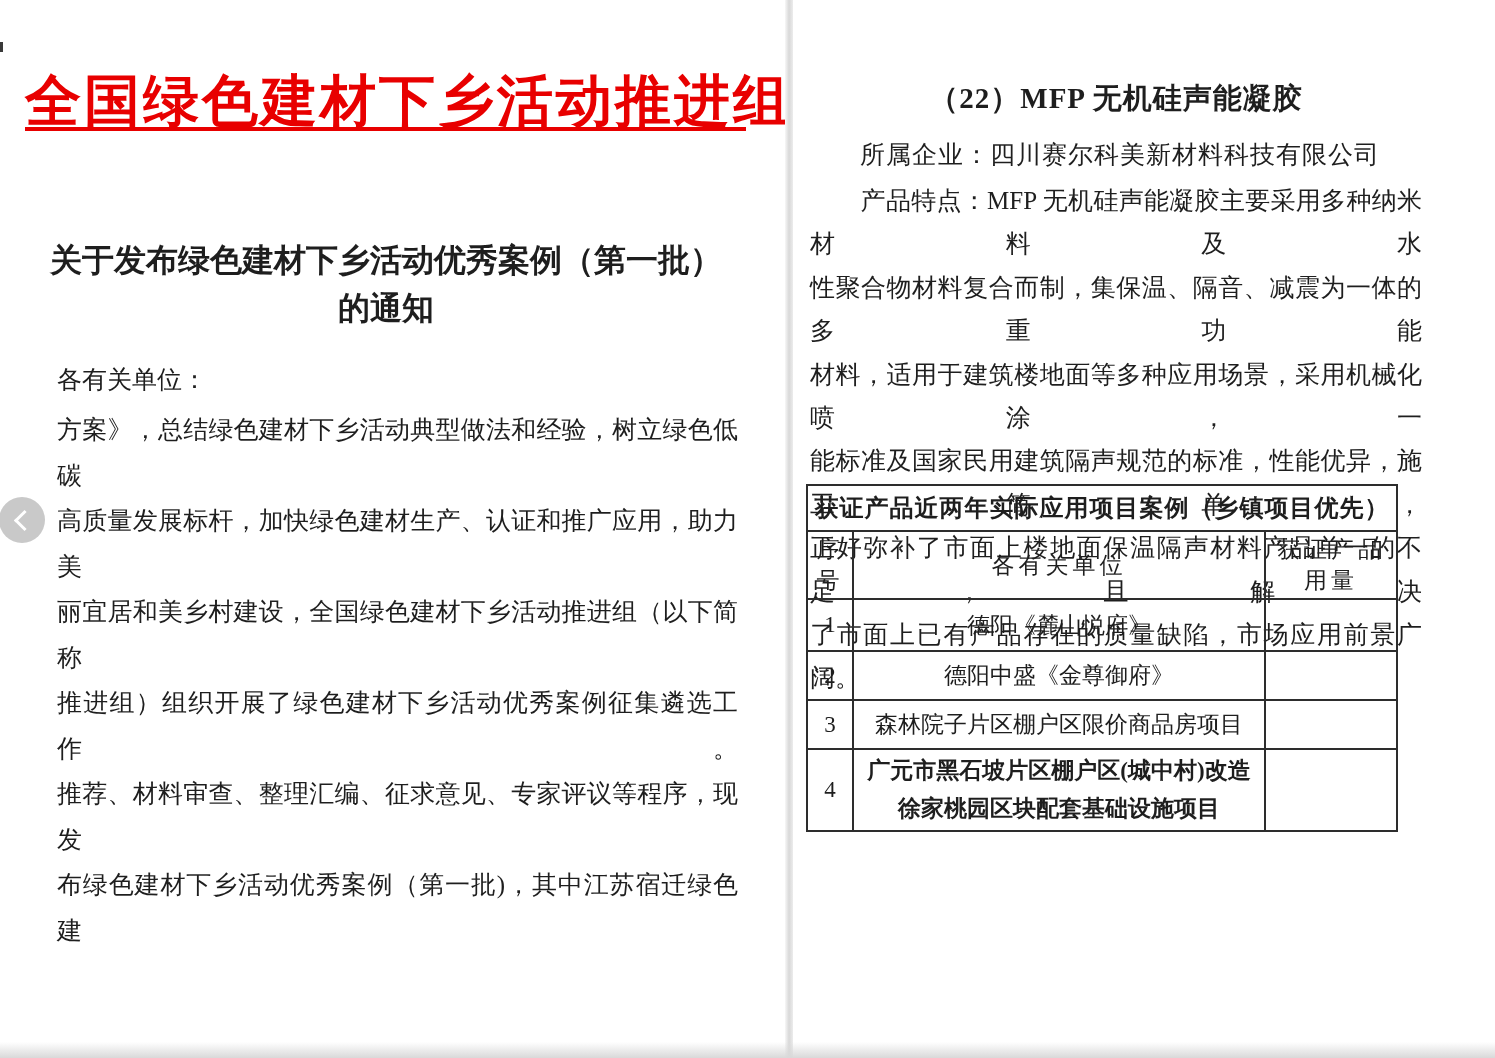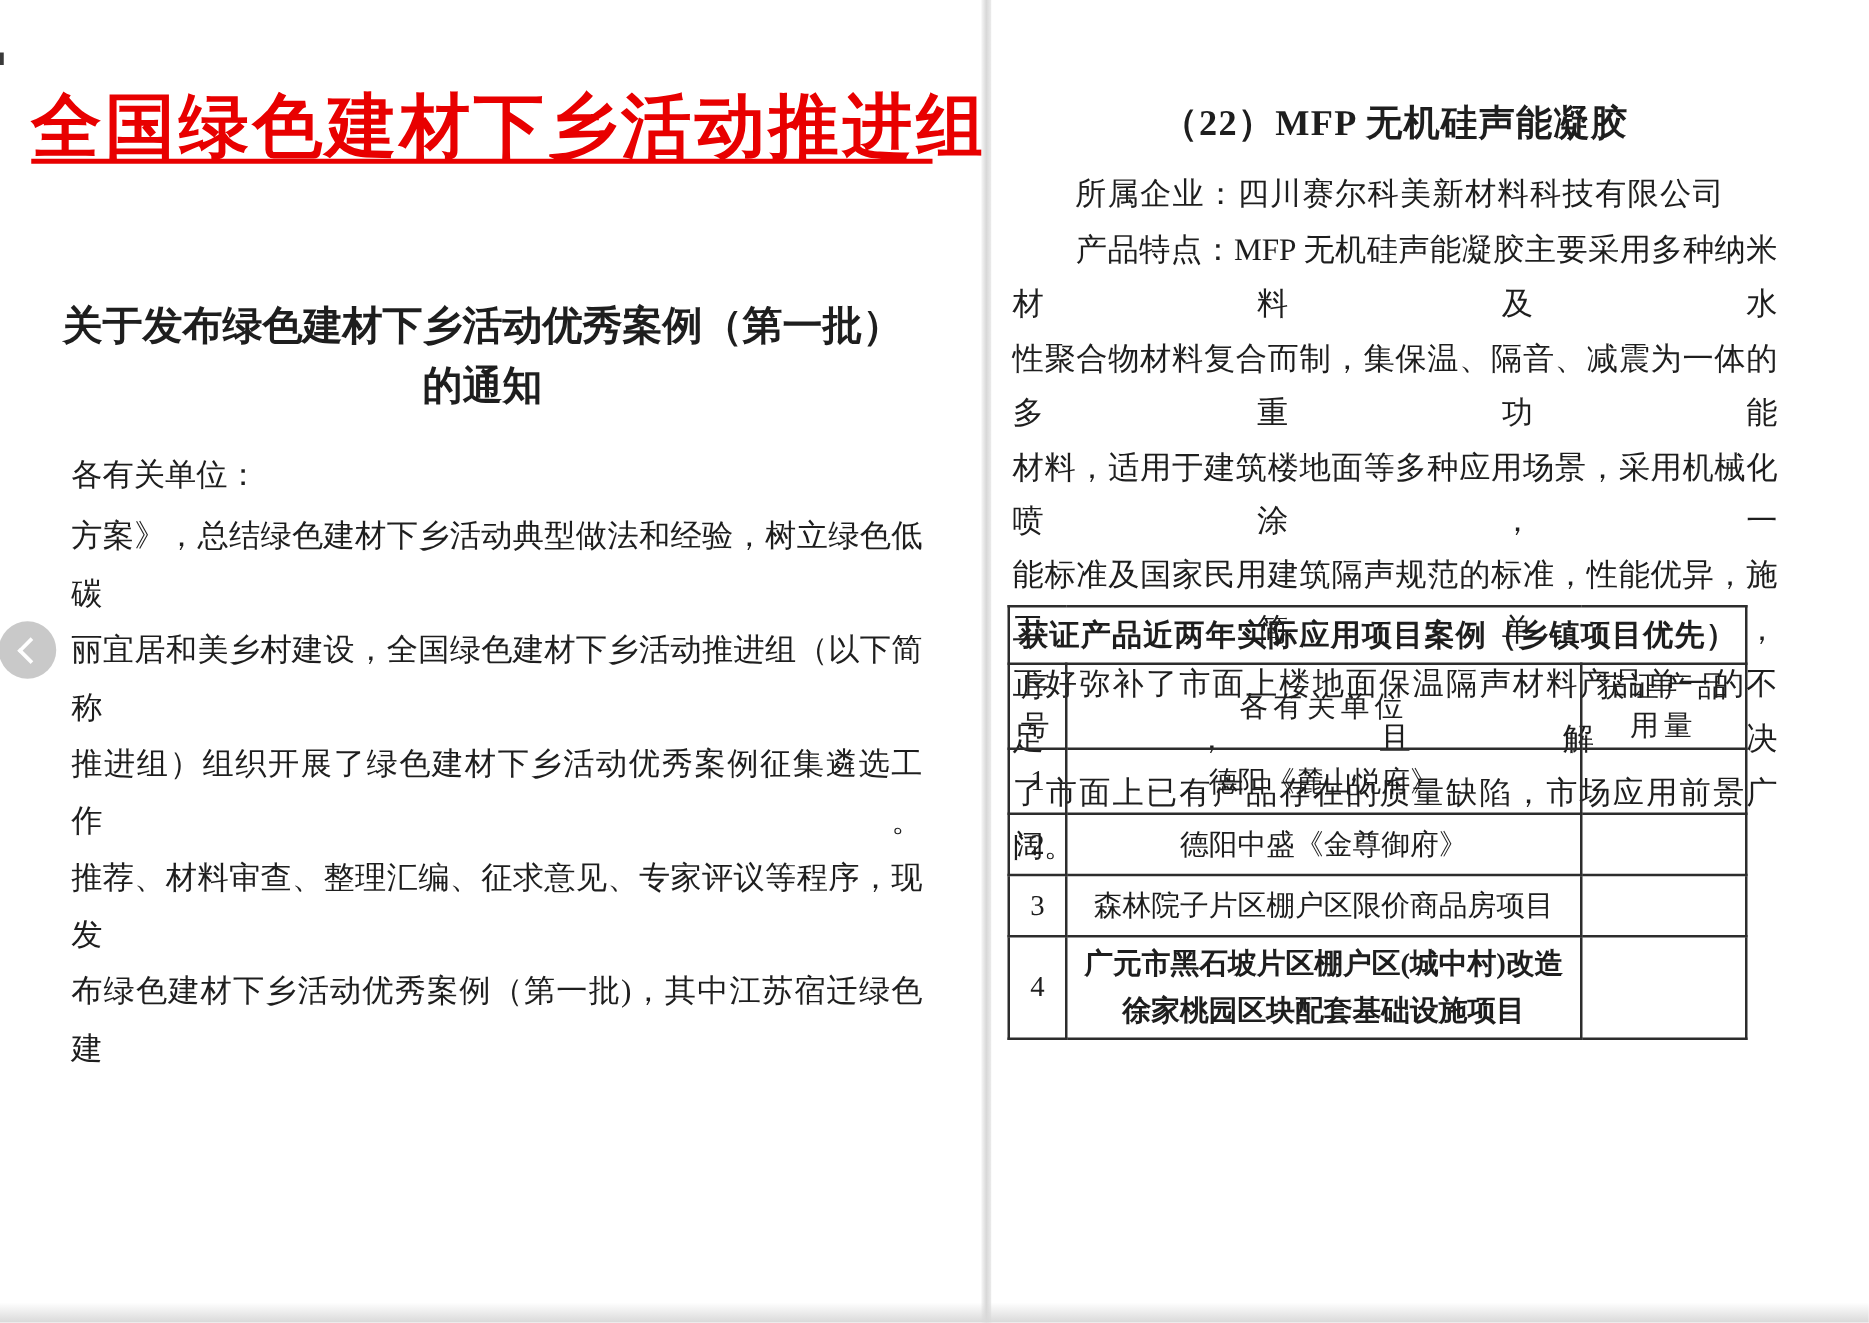--- a/index.html
+++ b/index.html
@@ -95,20 +95,21 @@
   <div class="edge-mark"></div>
   <div class="org-header" style="color:#e80000;margin-top:28px;">全国绿色建材下乡活动推进组</div>
   <div class="red-rule" style="background:#e80000;"></div>
   <div class="doc-title">
     <div>关于发布绿色建材下乡活动优秀案例（第一批）</div>
     <div>的通知</div>
   </div>
   <div class="salutation">各有关单位：</div>
   <div class="body-block">
     <div class="jline">方案》，总结绿色建材下乡活动典型做法和经验，树立绿色低碳</div>
+    <div class="jline">高质量发展标杆，加快绿色建材生产、认证和推广应用，助力美</div>
     <div class="jline">丽宜居和美乡村建设，全国绿色建材下乡活动推进组（以下简称</div>
     <div class="jline">推进组）组织开展了绿色建材下乡活动优秀案例征集遴选工作。</div>
     <div class="jline">推荐、材料审查、整理汇编、征求意见、专家评议等程序，现发</div>
     <div class="jline">布绿色建材下乡活动优秀案例（第一批)，其中江苏宿迁绿色建</div>
 
   </div>
 </div>
 
 <div class="gutter"></div>
 

